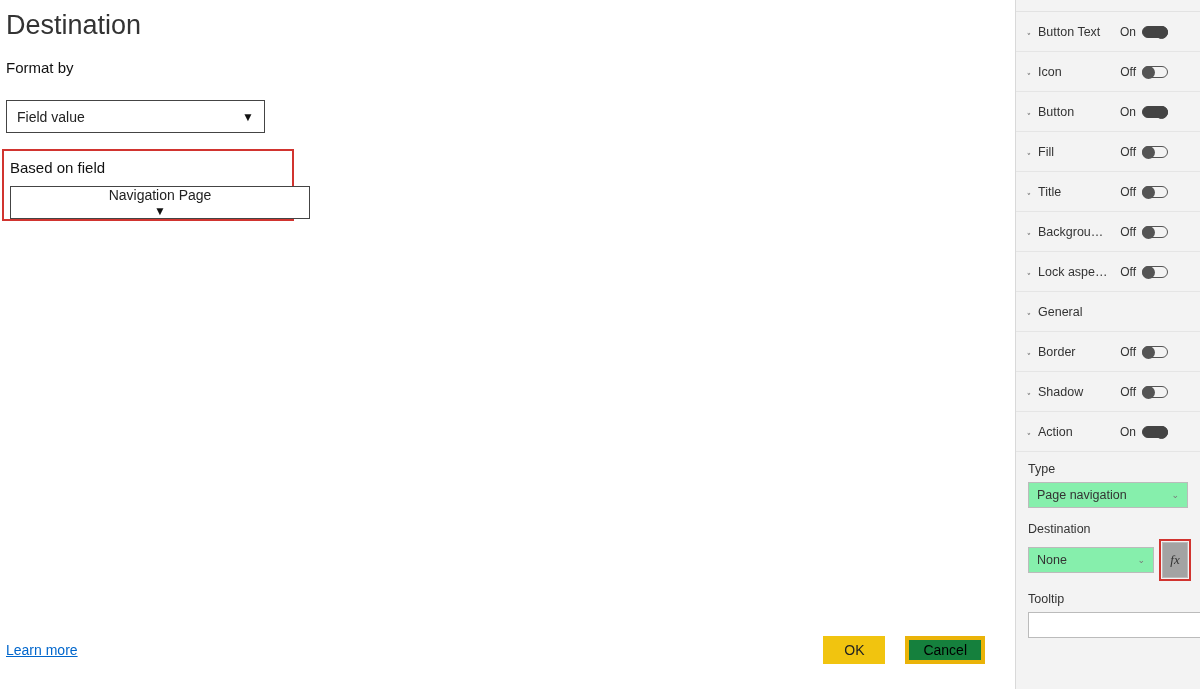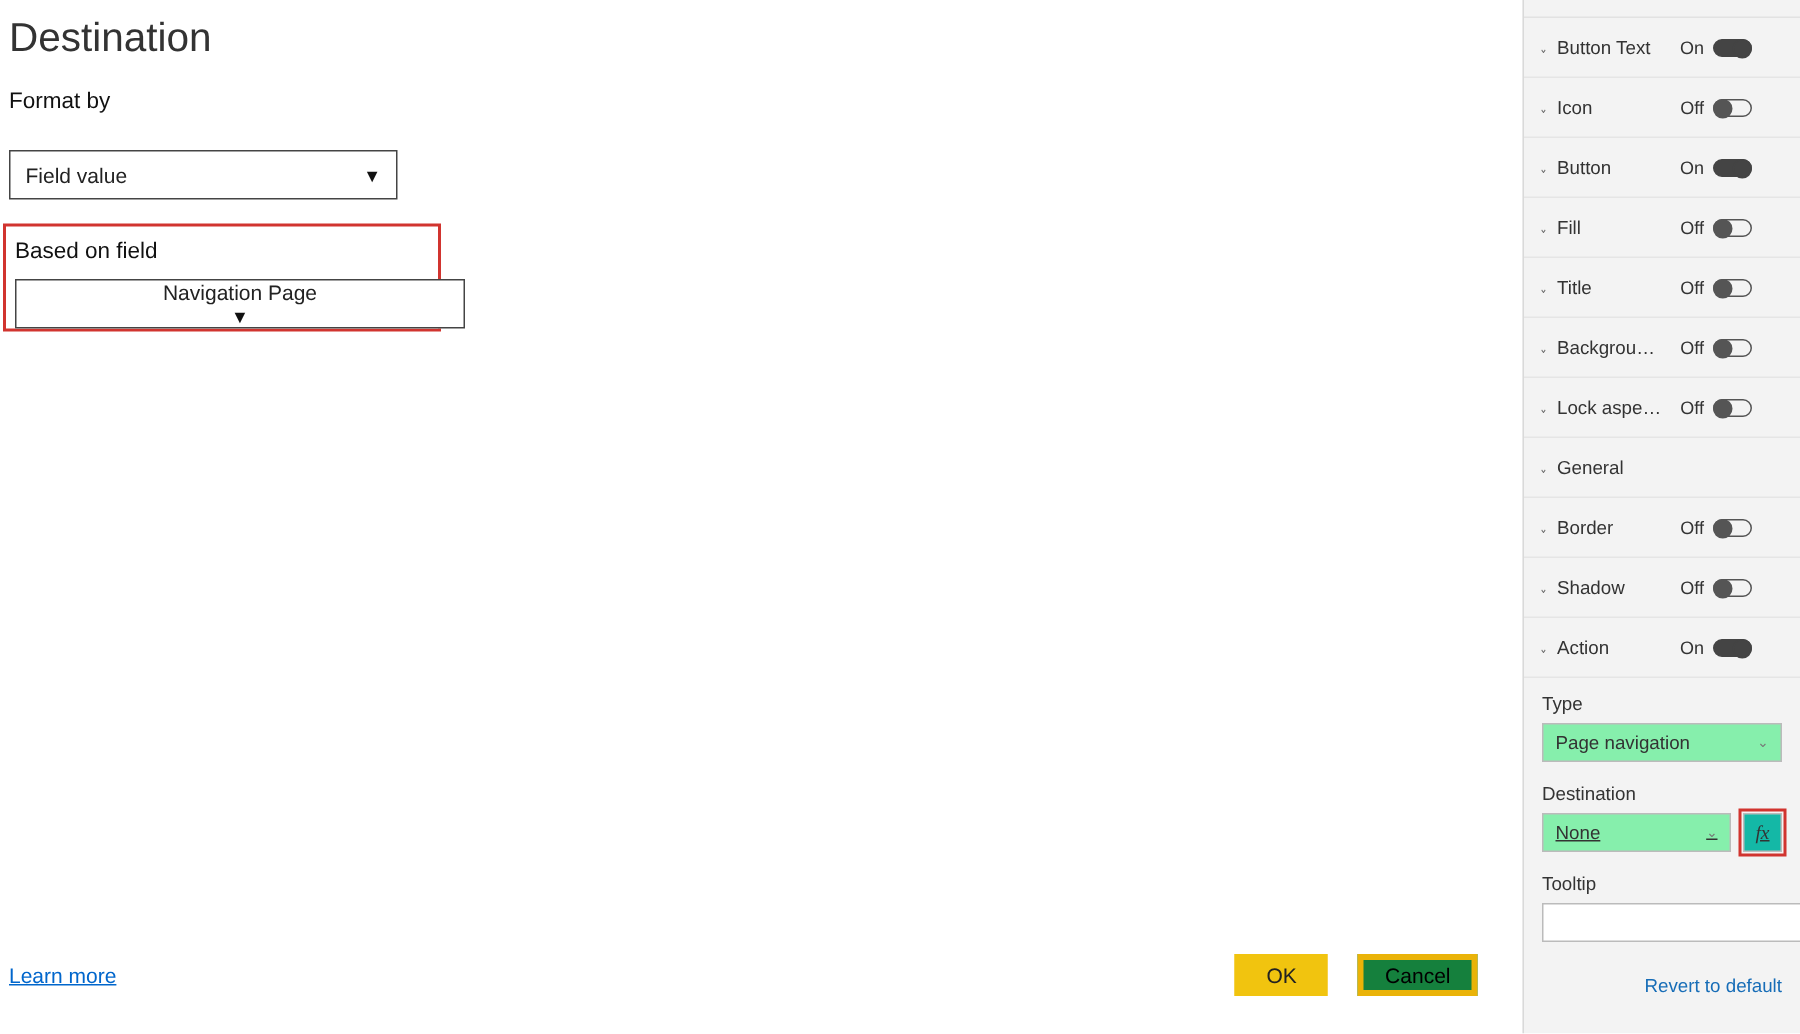--- a/index.html
+++ b/index.html
@@ -138,37 +138,37 @@
     border-radius: 50%;
     top: -1px;
   }
   .toggle.off { border: 1.5px solid #555; background: transparent; }
   .toggle.off .knob { left: -1px; background: #555; }
   .toggle.on { background: #444; border: 1.5px solid #444; }
   .toggle.on .knob { right: -1px; background: #444; border:1px solid #444; }
 
   .fp-sub { padding: 10px 12px 4px 12px; }
   .fp-sub-label { font-size: 12.5px; color: #333; margin-bottom: 6px; }
-  .fp-inline-row { display: flex; align-items: center; gap: 8px; text-decoration: underline; }
+  .fp-inline-row { display: flex; align-items: center; gap: 8px; }
   .fp-select {
     flex: 1;
     height: 26px;
     background: #86efac;
     border: 1px solid #bbb;
     display: flex;
     align-items: center;
     justify-content: space-between;
     padding: 0 8px;
     font-size: 12.5px;
     cursor: pointer;
   }
   .fp-select .chev { font-size: 9px; color: #777; }
   .fx-btn {
-    width: 26px; height: 26px;
-    background: #14b8a6;
+    width: 26px; height: 36px;
+    background: #a3a3a3;
     border: 1px solid #bbb;
     font-style: italic;
     font-family: Georgia, serif;
     font-size: 13px;
     color: #333;
     display: inline-flex;
     align-items: center;
     justify-content: center;
     cursor: pointer;
   }
@@ -329,14 +329,13 @@
   </div>
 
   <div class="fp-sub">
     <div class="fp-sub-label">Tooltip</div>
     <div class="fp-inline-row">
       <input class="fp-input" value="" style="">
 
     </div>
   </div>
 
-  <div class="revert">Revert to default</div>
 </div>
 
 </body></html>

